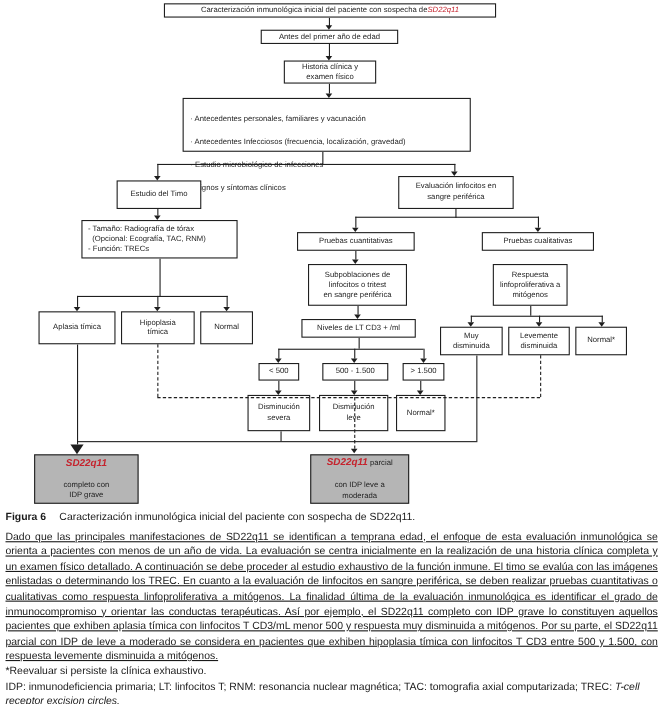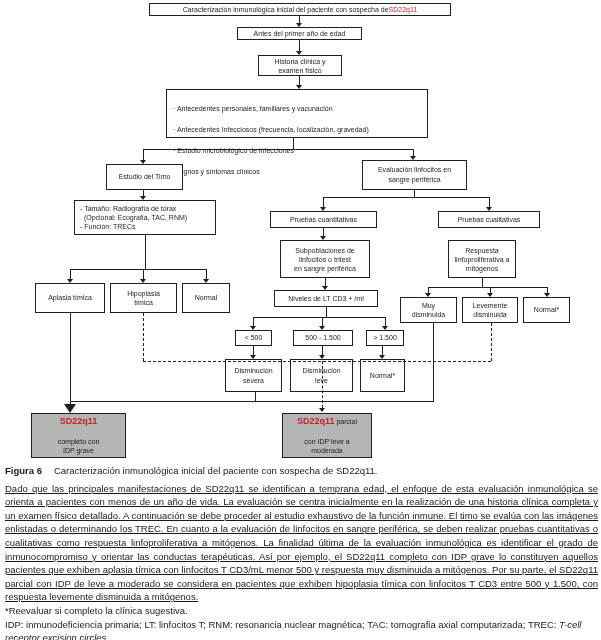--- a/index.html
+++ b/index.html
@@ -34,21 +34,21 @@
   .arr {
     position: absolute; width: 0; height: 0; z-index: 2;
     border-left: 3px solid transparent; border-right: 3px solid transparent;
     border-top: 4px solid #1f1f1f;
   }
   .bigarr {
     position: absolute; width: 0; height: 0; z-index: 2;
     border-left: 6px solid transparent; border-right: 6px solid transparent;
     border-top: 9px solid #1f1f1f;
   }
-  .red { color: #c5232d; }
+  .red { color: #c5232d; font-style: italic; }
   .graybox { background: #b5b5b5; border-width: 1.5px; }
   .graybox .gtitle { font-size: 9px; line-height: 11px; font-weight: bold; }
   .graybox .grest { font-size: 7px; line-height: 9.5px; white-space: pre-line; }
   .bullets-inner { width: 100%; padding: 3px 4px 0 6px; }
   .bullet-line { font-size: 7px; line-height: 11px; text-align: left; white-space: nowrap; }
   #textblock {
     position: absolute; left: 5px; top: 464px; width: 593px;
     font-size: 9.5px; line-height: 13.6px; color: #1a1a1a;
   }
   #caption { margin-bottom: 4px; }
@@ -206,18 +206,18 @@
   <div class="dv" style="left:491px;top:323px;height:38px;"></div>
   <div class="dv" style="left:322px;top:361px;height:47px;"></div>
   <div class="arr" style="left:319px;top:408px;z-index:3;"></div>
 
   <div id="textblock">
     <div id="caption">
       <span class="cap-label">Figura 6</span><span>Caracterización inmunológica inicial del paciente con sospecha de SD22q11.</span>
     </div>
     <div id="bodytext">Dado que las principales manifestaciones de SD22q11 se identifican a temprana edad, el enfoque de esta evaluación inmunológica se orienta a pacientes con menos de un año de vida. La evaluación se centra inicialmente en la realización de una historia clínica completa y un examen físico detallado. A continuación se debe proceder al estudio exhaustivo de la función inmune. El timo se evalúa con las imágenes enlistadas o determinando los TREC. En cuanto a la evaluación de linfocitos en sangre periférica, se deben realizar pruebas cuantitativas o cualitativas como respuesta linfoproliferativa a mitógenos. La finalidad última de la evaluación inmunológica es identificar el grado de inmunocompromiso y orientar las conductas terapéuticas. Así por ejemplo, el SD22q11 completo con IDP grave lo constituyen aquellos pacientes que exhiben aplasia tímica con linfocitos T CD3/mL menor 500 y respuesta muy disminuida a mitógenos. Por su parte, el SD22q11 parcial con IDP de leve a moderado se considera en pacientes que exhiben hipoplasia tímica con linfocitos T CD3 entre 500 y 1.500, con respuesta levemente disminuida a mitógenos.</div>
     <div id="footnotes">
-      <div>*Reevaluar si completo la clínica sugestiva.</div>
+      <div>*Reevaluar si persiste la clínica exhaustivo.</div>
       <div><span>IDP: inmunodeficiencia primaria; LT: linfocitos T; RNM: resonancia nuclear magnética; TAC: tomografia axial computarizada; TREC: </span><span class="it">T-cell receptor excision circles.</span></div>
     </div>
   </div>
 
 </div>
 
 </body></html>

